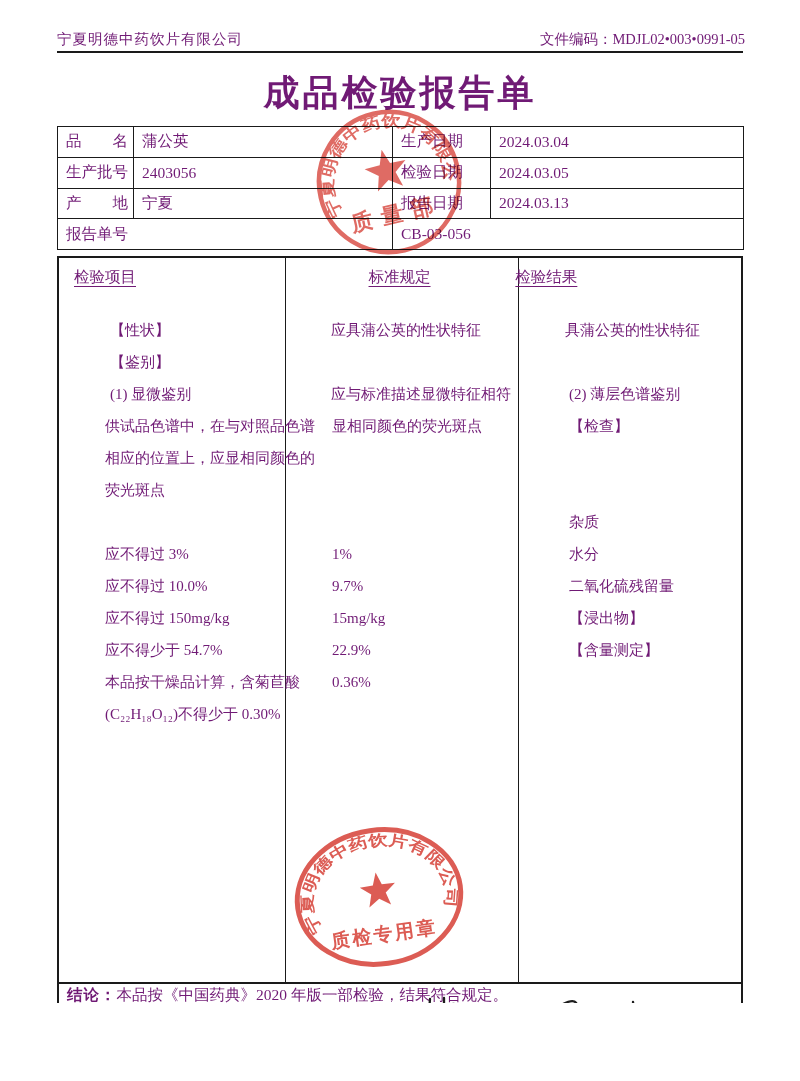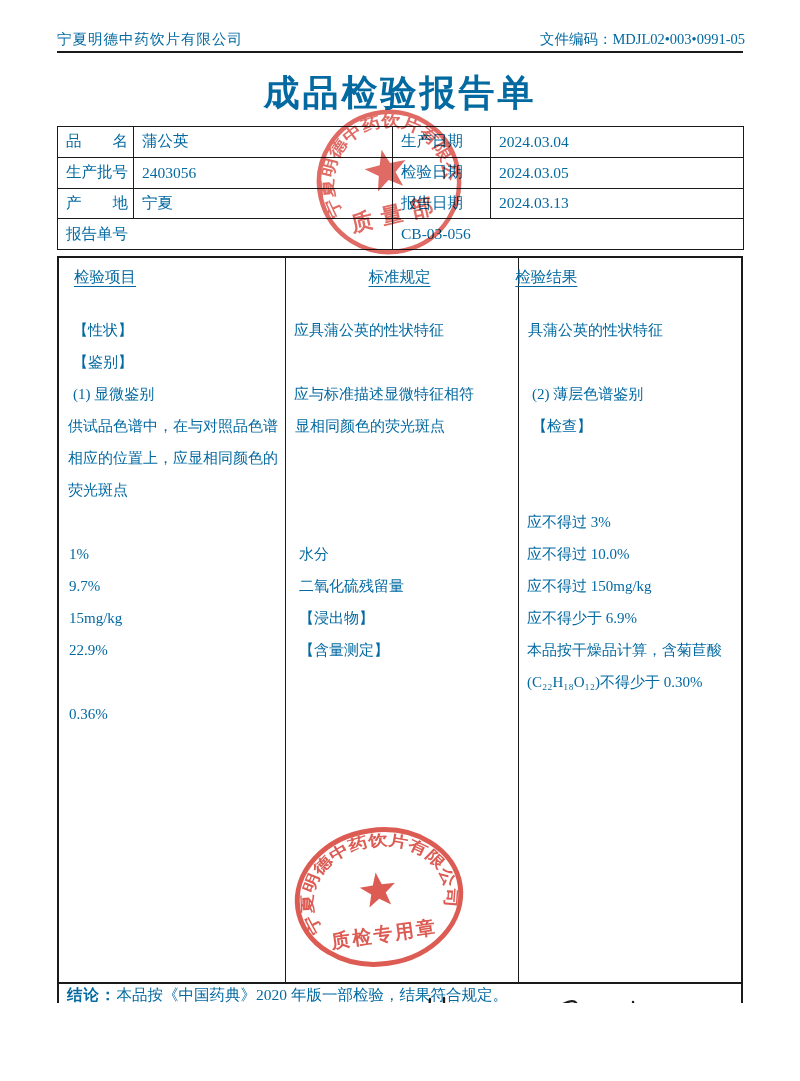--- a/index.html
+++ b/index.html
@@ -1,18 +1,18 @@
 <!DOCTYPE html>
 <html><head>
 <meta charset="utf-8">
 <style>
   html,body{margin:0;padding:0;background:#ffffff;}
   .page{
     position:relative;width:800px;height:1003px;background:#ffffff;overflow:hidden;
-    font-family:"Liberation Serif","DejaVu Serif",serif;color:#0369a1;
+    font-family:"Liberation Serif","DejaVu Serif",serif;color:#701a75;
   }
   
   .hdr-left{position:absolute;left:57px;top:30px;font-size:14.5px;letter-spacing:1px;}
   .hdr-right{position:absolute;right:55px;top:30px;font-size:14.5px;}
   .hdr-rule{position:absolute;left:57px;top:51px;width:686px;border-top:2px solid #1a1a1a;}
   
   .title{position:absolute;left:0;top:69px;width:800px;text-align:center;
          font-size:36px;font-weight:bold;letter-spacing:3px;}
   
   table.info{position:absolute;left:57px;top:126px;width:686px;border-collapse:collapse;
@@ -24,21 +24,21 @@
   .main-tbl{position:absolute;left:57px;top:256px;width:686px;height:728px;
             border:2px solid #1a1a1a;box-sizing:border-box;}
   .vline{position:absolute;top:0;bottom:0;width:0;border-left:1.5px solid #1a1a1a;}
   .vline.v1{left:226px;} .vline.v2{left:459px;}
   .insp-headers{position:absolute;left:0;top:9px;width:100%;display:flex;font-size:15.5px;}
   .ih{text-decoration:underline;text-underline-offset:4px;}
   .ih1{width:226px;box-sizing:border-box;padding-left:15px;}
   .ih2{width:233px;text-align:center;}
   .ih3{width:227px;text-align:left;}
   .insp-grid{position:absolute;left:0;top:56px;width:100%;display:grid;
-             grid-template-columns:226px 233px 227px;font-size:15px;line-height:32px;}
+             grid-template-columns:226px 233px 227px;font-size:15px;line-height:32px;padding-left:37px;}
   .c-item{padding-left:14px;box-sizing:border-box;}
   .c-std {padding-left:9px;padding-right:3px;box-sizing:border-box;}
   .c-res {padding-left:10px;padding-right:4px;box-sizing:border-box;}
   
   .stamp{position:absolute;mix-blend-mode:multiply;pointer-events:none;}
   .stamp text{font-family:"Liberation Sans","DejaVu Sans",sans-serif;}
   
   .conclusion{position:absolute;left:57px;top:984px;width:686px;height:25px;
               border:2px solid #1a1a1a;border-top:none;box-sizing:border-box;
               font-size:15.5px;line-height:22px;padding-left:8px;white-space:nowrap;}
@@ -129,33 +129,34 @@
       <div class="c-std">应与标准描述显微特征相符</div>
 
       <div class="c-item">(2) 薄层色谱鉴别</div>
       <div class="c-std">供试品色谱中，在与对照品色谱相应的位置上，应显相同颜色的荧光斑点</div>
       <div class="c-res">显相同颜色的荧光斑点</div>
 
       <div class="c-item">【检查】</div>
       <div class="c-std"></div>
       <div class="c-res"></div>
 
+      <div class="c-item">杂质</div>
       <div class="c-std">应不得过 3%</div>
       <div class="c-res">1%</div>
 
       <div class="c-item">水分</div>
       <div class="c-std">应不得过 10.0%</div>
       <div class="c-res">9.7%</div>
 
       <div class="c-item">二氧化硫残留量</div>
       <div class="c-std">应不得过 150mg/kg</div>
       <div class="c-res">15mg/kg</div>
 
       <div class="c-item">【浸出物】</div>
-      <div class="c-std">应不得少于 6.9%</div>
+      <div class="c-std">应不得少于 54.7%</div>
       <div class="c-res">22.9%</div>
 
       <div class="c-item">【含量测定】</div>
       <div class="c-std">本品按干燥品计算，含菊苣酸(C₂₂H₁₈O₁₂)不得少于 0.30%</div>
       <div class="c-res">0.36%</div>
     </div>
   </div>
 
   <svg class="stamp" style="left:282px;top:815px;opacity:.9;" width="194" height="164" viewBox="-97 -82 194 164">
     <g transform="rotate(-8)">

